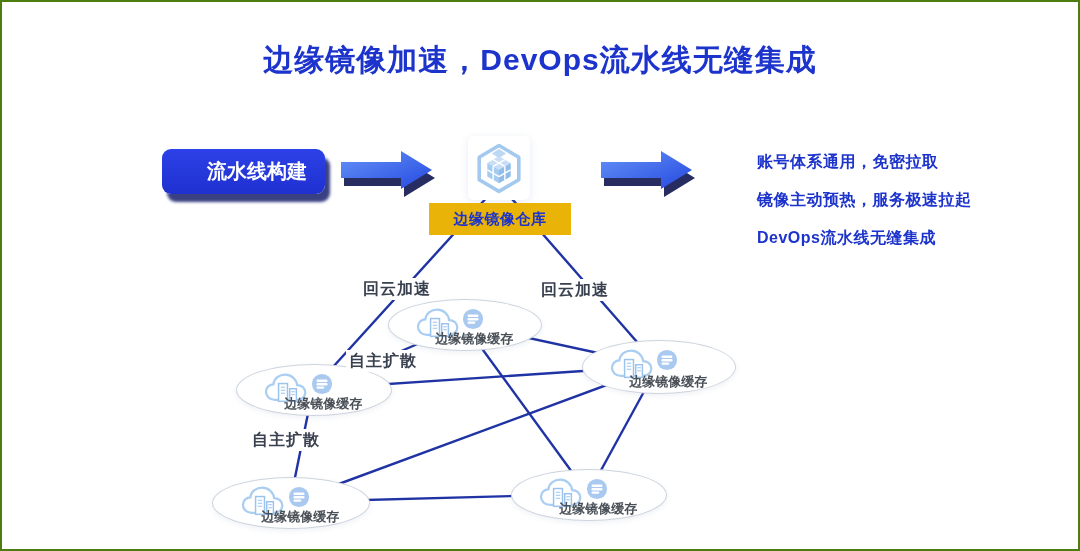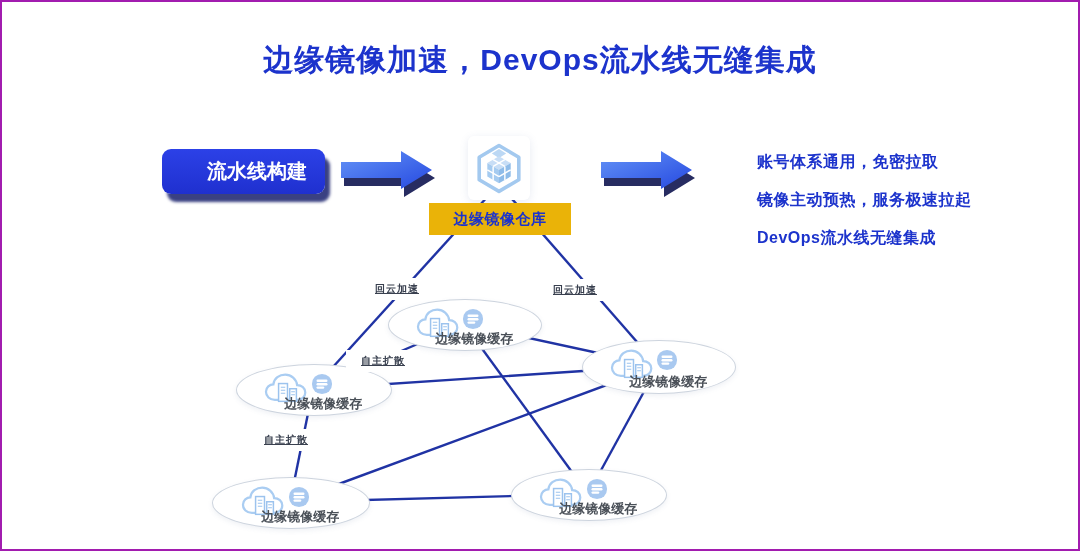--- a/index.html
+++ b/index.html
@@ -1,18 +1,18 @@
 <!DOCTYPE html>
 <html><head>
 <meta charset="utf-8">
 <style>
   html,body{margin:0;padding:0;background:#fff;}
   .canvas{
     position:relative;width:1076px;height:547px;
-    border:2px solid #a21caf;background:#fff;overflow:hidden;
+    border:2px solid #4d7c0f;background:#fff;overflow:hidden;
     font-family:"Liberation Sans","DejaVu Sans",sans-serif;
   }
   .title{
     position:absolute;top:38px;left:0;width:100%;text-align:center;
     font-size:30px;font-weight:800;color:#1c33cc;letter-spacing:1px;
   }
   
   .pipe-btn{
     position:absolute;left:160px;top:147px;width:136px;height:45px;
     background:linear-gradient(180deg,#2c41e7 0%,#1f30cf 100%);
@@ -45,21 +45,21 @@
     box-shadow:0 2px 5px rgba(100,120,160,.10);z-index:3;
   }
   .node .cloud{position:absolute;left:17%;top:10%;}
   .node .cache-circle{position:absolute;left:48%;top:16%;}
   .node .node-label{
     position:absolute;bottom:2px;left:50%;transform:translateX(-38%);
     white-space:nowrap;font-size:13px;font-weight:700;color:#4a5058;
   }
   .edge-label{
     position:absolute;background:#fff;display:flex;align-items:center;justify-content:center;
-    font-size:10px;font-weight:700;color:#39404f;z-index:4;letter-spacing:1px;text-decoration:underline;
+    font-size:16px;font-weight:700;color:#39404f;z-index:4;letter-spacing:1px;
   }
 </style>
 </head>
 <body>
 
 <div class="canvas">
 
   <div class="title">边缘镜像加速，DevOps流水线无缝集成</div>
 
   <svg class="netlines" id="netlines" width="1076" height="547">

